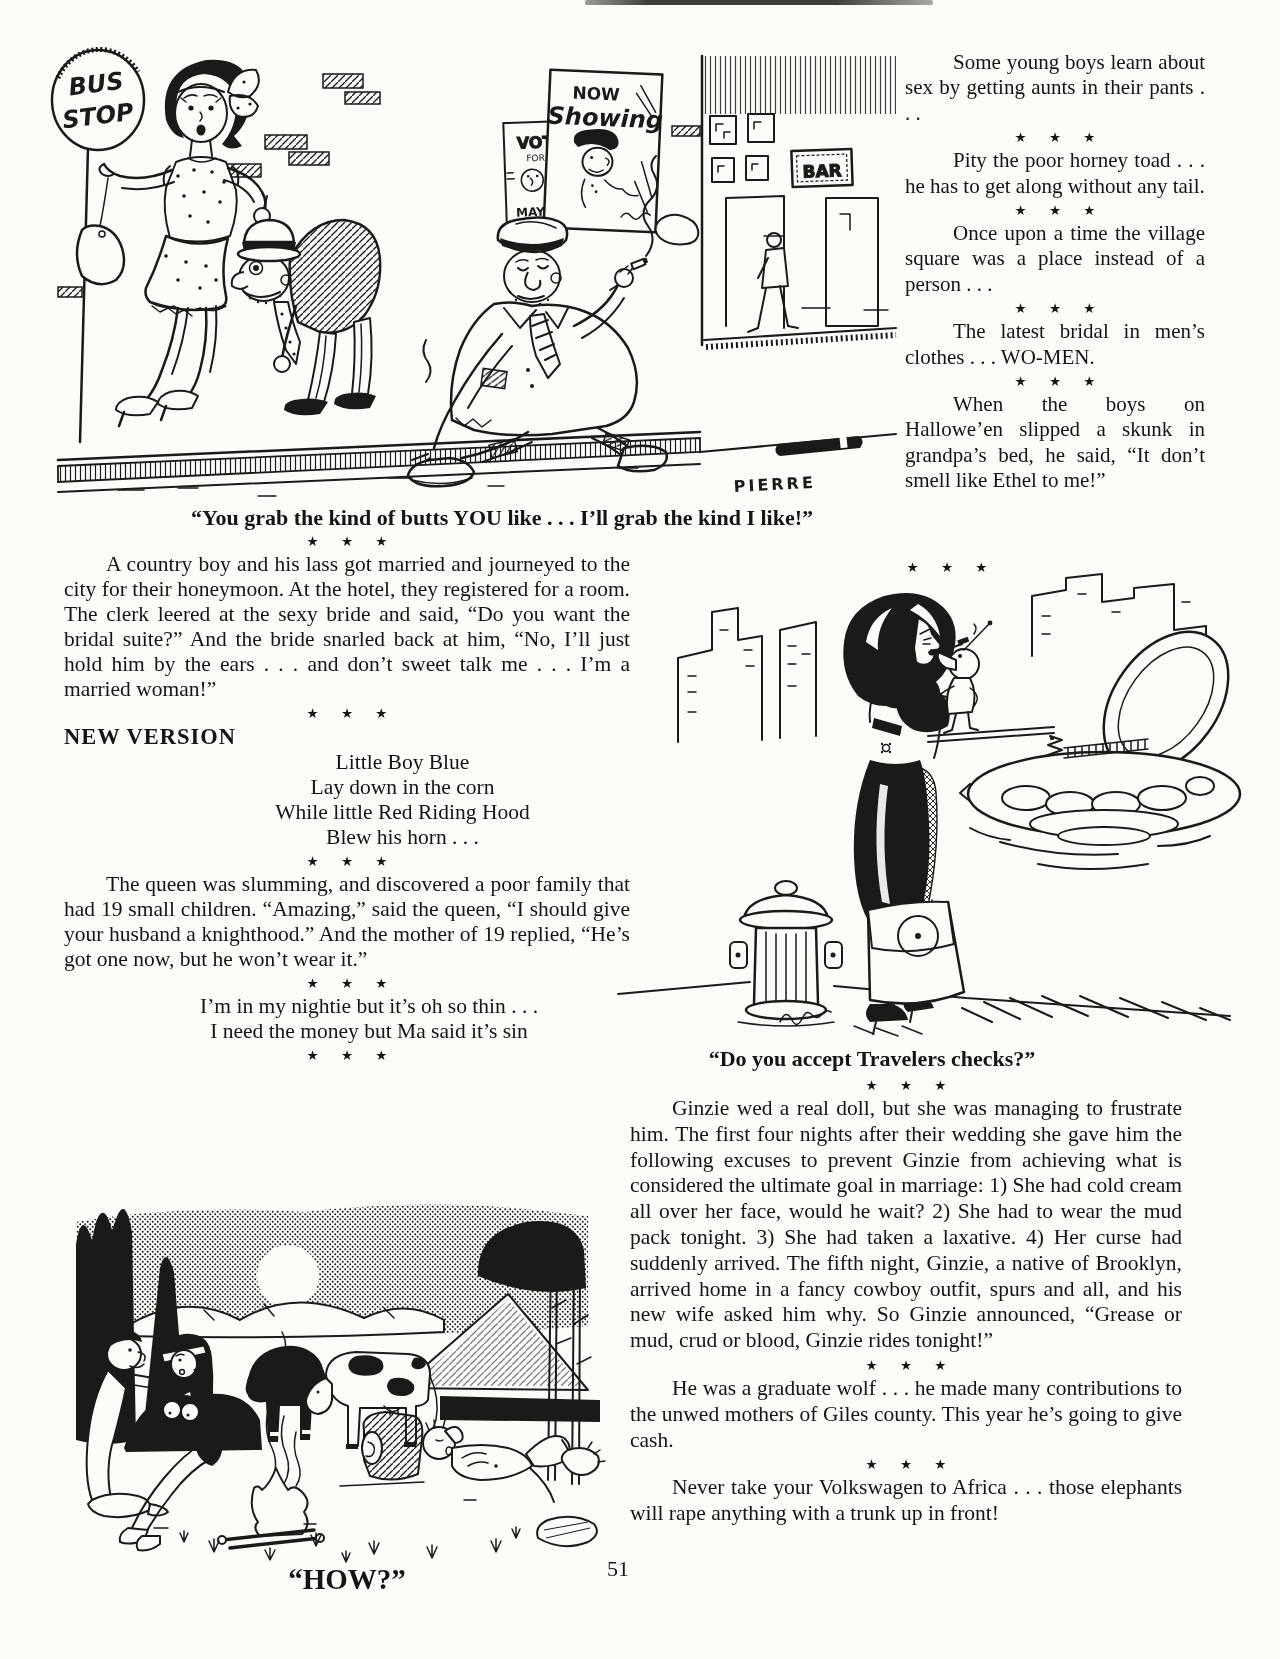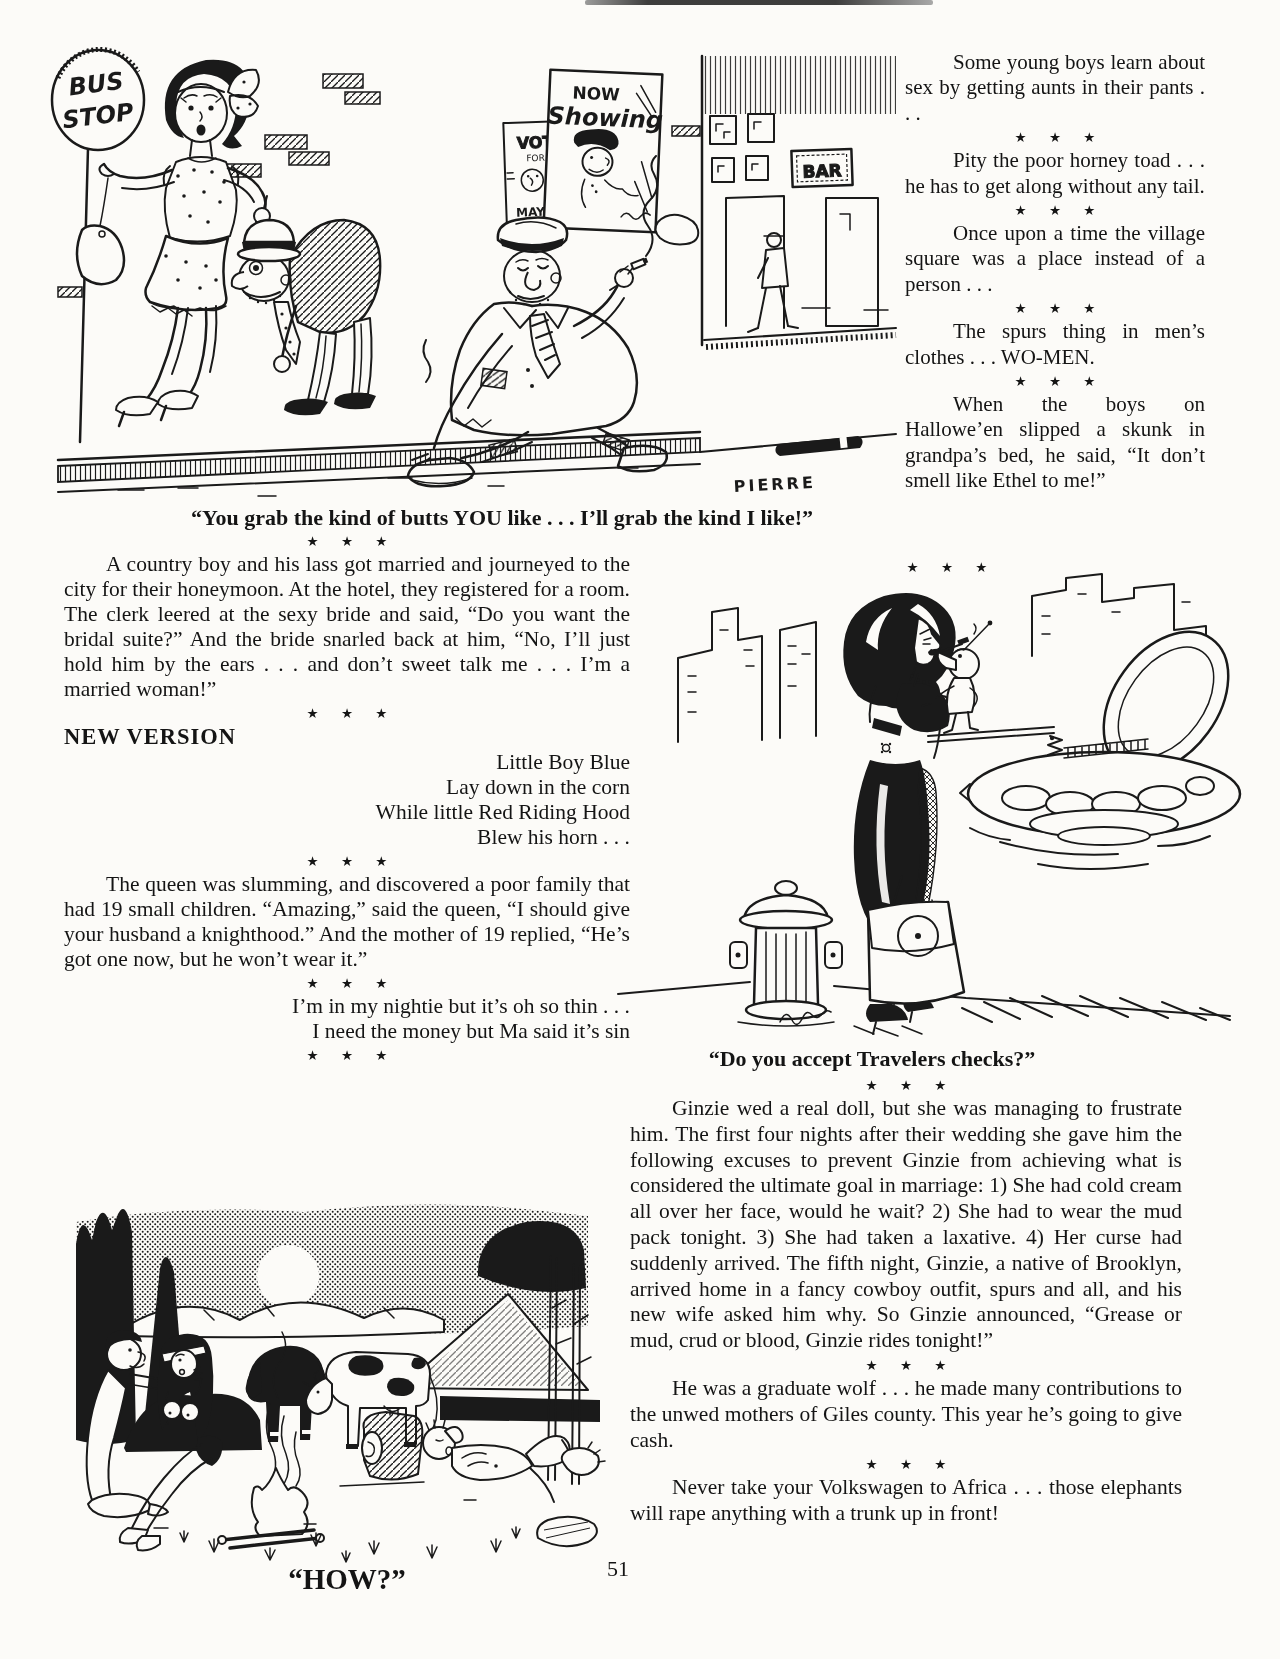--- a/index.html
+++ b/index.html
@@ -6,21 +6,21 @@
   body{width:1280px;height:1659px;position:relative;background:#fcfbf8;font-family:"Liberation Serif",serif;color:#141414;overflow:hidden;}
   
   .col{position:absolute;text-align:justify;}
   #col-left{left:64px;top:530px;width:566px;font-size:21.5px;line-height:25px;}
   #col-right-top{left:905px;top:50px;width:300px;font-size:21px;line-height:25.4px;}
   #col-right-bottom{left:630px;top:1074px;width:552px;font-size:21.5px;line-height:25.8px;}
   p.jk{margin:0;text-indent:42px;}
   #col-right-top p.jk{text-indent:48px;}
   .stars{text-align:center;font-family:"DejaVu Sans",sans-serif;font-size:13.5px;letter-spacing:9px;line-height:17px;margin:3px 0 2px;text-indent:9px;color:#151515;}
   h3.newver{margin:1px 0 1px;text-align:left;font-size:22.5px;letter-spacing:1px;font-weight:bold;}
-  .poem{margin:0 0 0 111px;text-align:right;}
+  .poem{margin:0 0 0 111px;text-align:center;}
   .poem.knock{margin-left:44px;}
   .poem div{white-space:nowrap;}
   
   .caption{position:absolute;text-align:center;font-weight:bold;font-size:22px;line-height:26px;}
   #caption1{left:60px;top:505px;width:884px;}
   #caption2{left:592px;top:1046px;width:560px;}
   #caption3{left:64px;top:1566px;width:566px;font-size:29px;}
   #stars-mid{position:absolute;left:862px;top:556px;width:170px;}
   #page-num{position:absolute;left:0;top:1556px;width:1236px;text-align:center;font-size:22px;}
   
@@ -425,21 +425,21 @@
 
 <div id="caption3" class="caption">“HOW?”</div>
 
 <div id="col-right-top" class="col">
   <p class="jk">Some young boys learn about sex by getting aunts in their pants . . .</p>
   <div class="stars">★ ★ ★</div>
   <p class="jk">Pity the poor horney toad . . . he has to get along without any tail.</p>
   <div class="stars">★ ★ ★</div>
   <p class="jk">Once upon a time the village square was a place instead of a person . . .</p>
   <div class="stars">★ ★ ★</div>
-  <p class="jk">The spurs thing in men’s clothes . . . WO-MEN.</p>
+  <p class="jk">The latest bridal in men’s clothes . . . WO-MEN.</p>
   <div class="stars">★ ★ ★</div>
   <p class="jk">When the boys on Hallowe’en slipped a skunk in grandpa’s bed, he said, “It don’t smell like Ethel to me!”</p>
 </div>
 <div id="stars-mid" class="stars">★ ★ ★</div>
 
 <svg id="cartoon2" width="620" height="496" viewBox="0 0 620 496">
   <g>
     <path class="ln" d="M60,196 L60,112 L94,104 L94,66 L120,62 L120,94 L144,90 L144,194" stroke-width="1.8"></path>
     <path class="ln15" d="M70,130 h8 M70,146 h8 M102,84 h8 M126,104 h8 M128,120 h8 M70,166 h8"></path>
     <path class="ln" d="M162,192 L162,84 L198,76 L198,190" stroke-width="1.8"></path>

